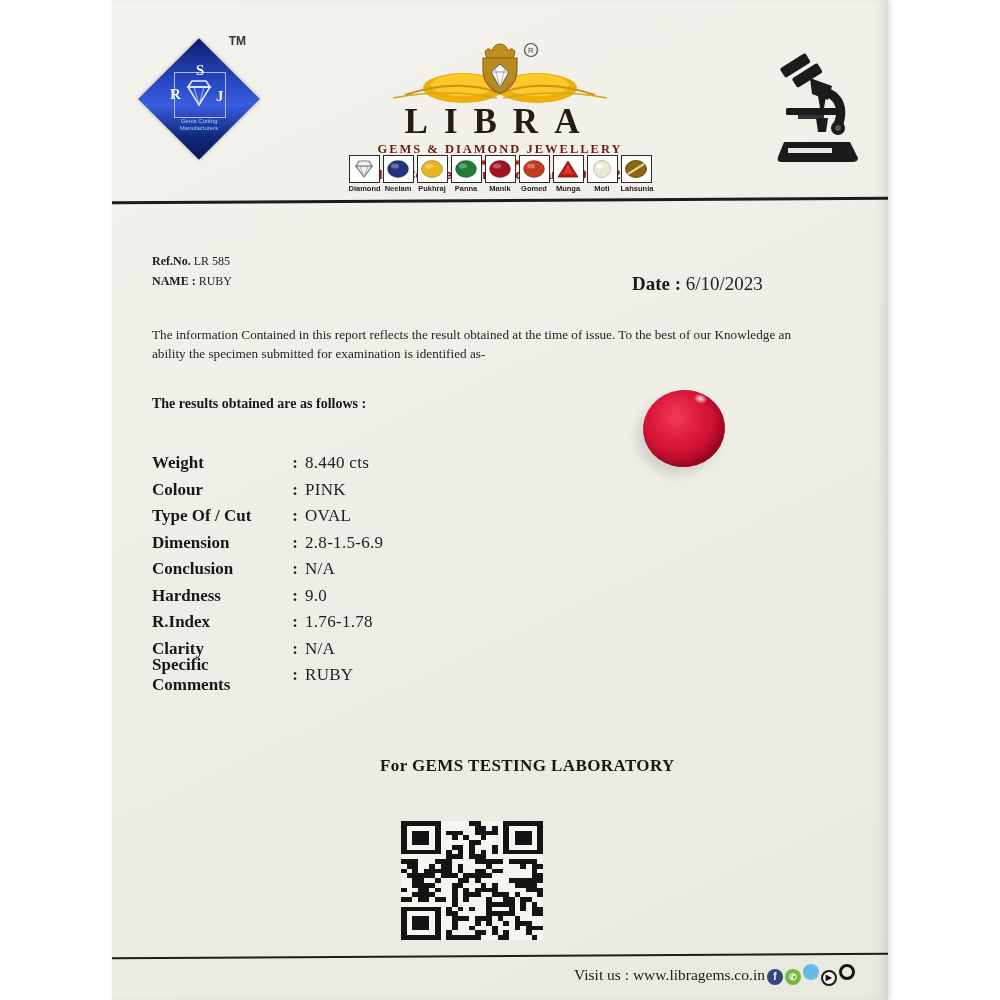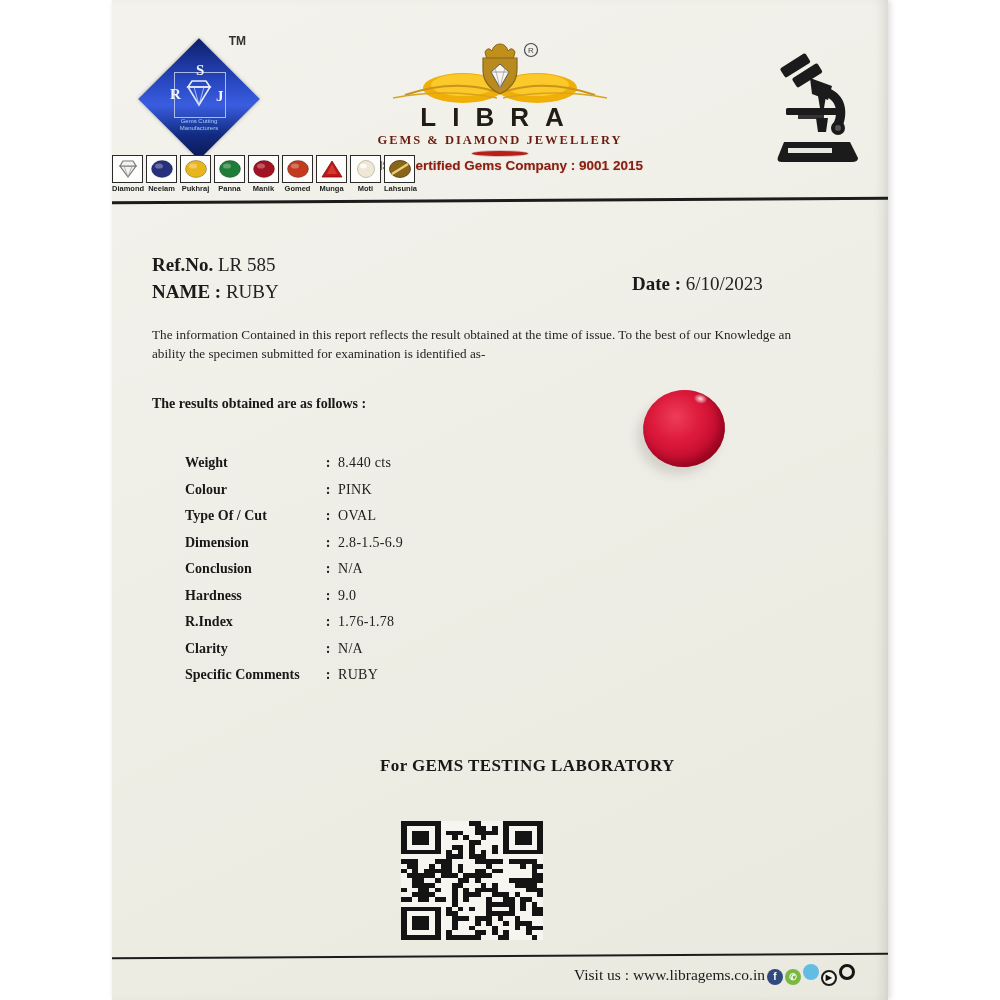--- a/index.html
+++ b/index.html
@@ -31,53 +31,53 @@
   .srj-r{left:14px;top:30px;}
   .srj-j{left:60px;top:32px;}
   .srj-gem{position:absolute;left:26px;top:22px;width:34px;height:30px;}
   .srj-sub{position:absolute;left:0;top:62px;width:86px;text-align:center;
     font-family:"Liberation Sans",sans-serif;font-size:6px;line-height:7px;color:#9fd4ef;}
   .srj-tm{position:absolute;right:18px;top:0;font-family:"Liberation Sans",sans-serif;
     font-size:12px;font-weight:bold;color:#333;}
   
   .libra{position:absolute;left:0;top:40px;width:776px;text-align:center;}
   .libra-crest{display:block;margin:0 auto;}
-  .libra-name{font-size:26px;font-weight:bold;letter-spacing:16px;color:#211d14;
-    font-family:Liberation Sans, sans-serif;margin-top:-6px;}
+  .libra-name{font-size:35px;font-weight:bold;letter-spacing:16px;color:#211d14;
+    font-family:Liberation Serif, serif;margin-top:-6px;}
   .libra-sub{font-size:12.5px;font-weight:bold;letter-spacing:2px;color:#6b1c10;margin-top:0px;}
   .libra-orn{width:56px;height:5px;margin:3px auto 2px auto;background:#b3211a;border-radius:50%;
     box-shadow:0 0 0 1px rgba(179,33,26,.25);}
   .libra-iso{font-size:13.5px;font-weight:bold;color:#8c1f12;
     font-family:"Liberation Sans",sans-serif;text-shadow:0 0 1px rgba(140,31,18,.4);}
   
   .microscope{position:absolute;right:18px;top:48px;width:100px;height:122px;}
   
   .gem-row{position:absolute;left:0;top:155px;width:776px;display:flex;
-    gap:3px;}
+    justify-content:center;gap:3px;}
   .gem-cell{width:31px;text-align:center;}
   .gem-box{width:29px;height:26px;background:#fdfdfb;border:1.5px solid #2a2a2a;
     display:flex;align-items:center;justify-content:center;}
   .gem-label{font-family:"Liberation Sans",sans-serif;font-size:7.5px;font-weight:bold;
     color:#1d1d1d;margin-top:1px;white-space:nowrap;}
   
   .rule{position:absolute;left:0;width:776px;background:#1c1c1c;transform:rotate(-0.35deg);}
   .rule-top{top:199px;height:2.5px;}
   .rule-bottom{top:955px;height:2px;}
   
   .title{position:absolute;left:0;top:206px;width:776px;margin:0;text-align:center;
     font-size:22px;font-weight:bold;letter-spacing:0.5px;color:#161616;}
-  .refblock{position:absolute;left:40px;top:254px;font-size:19px;}
+  .refblock{position:absolute;left:40px;top:254px;font-size:12px;}
   .refline{margin-bottom:5px;}
   .lab-b{font-weight:bold;color:#1a1a1a;}
   .dateblock{position:absolute;left:520px;top:273px;font-size:19px;}
   .disclaimer{position:absolute;left:40px;top:312px;width:672px;
     font-size:13.2px;line-height:1.45;color:#242424;}
   .results-heading{position:absolute;left:40px;top:396px;font-size:14px;font-weight:bold;color:#181818;}
   .results{position:absolute;left:40px;top:450px;width:430px;}
-  .res-row{display:flex;height:26.5px;align-items:center;font-size:14px;margin-left:33px;}
+  .res-row{display:flex;height:26.5px;align-items:center;font-size:17px;}
   .res-lab{width:133px;font-weight:bold;color:#181818;}
   .res-colon{width:20px;font-weight:bold;text-align:center;color:#181818;}
   .res-val{color:#202020;letter-spacing:0.3px;}
   
   .gem-photo{position:absolute;left:531px;top:390px;width:82px;height:77px;border-radius:50%;
     transform:rotate(-7deg);
     background:radial-gradient(circle at 42% 34%, #ee3d58 0%, #dd1a3c 35%, #c40d30 65%, #a50726 88%, #94051f 100%);
     box-shadow:-7px 7px 10px rgba(90,90,90,0.18), inset -4px -6px 10px rgba(120,0,20,.55);}
   .gem-photo::after{content:"";position:absolute;right:14px;top:6px;width:14px;height:10px;
     background:radial-gradient(ellipse at center,rgba(255,235,235,.95),rgba(255,200,205,0) 70%);

